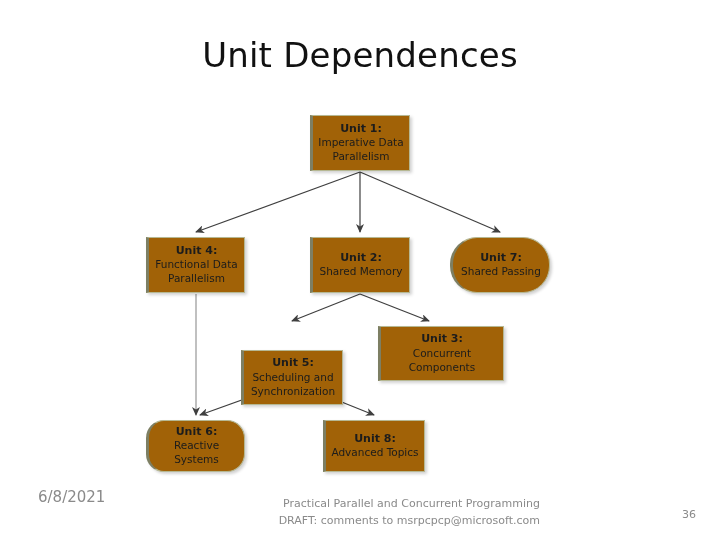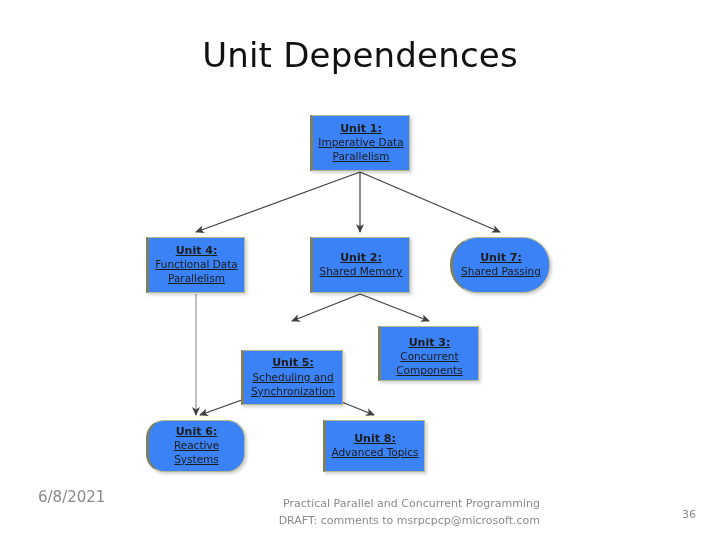--- a/index.html
+++ b/index.html
@@ -52,52 +52,51 @@
     left: 0; top: 0;
     width: 720px;
     height: 540px;
     pointer-events: none;
   }
 
   
   .unit-box {
     position: absolute;
     box-sizing: border-box;
-    background: #3b82f6;
+    background: #a16207;
     border: 1px solid #b6b893;
     border-left: 3px solid #7d7f63;
     box-shadow: 2px 2px 3px rgba(0,0,0,0.18);
     display: flex;
     flex-direction: column;
     align-items: center;
     justify-content: center;
     text-align: center;
     font-size: 10.5px;
     line-height: 1.32;
     color: #1c1c1c;
     padding: 2px 4px;
-    text-decoration: underline;
   }
   .unit-box .unit-title {
     font-weight: bold;
     font-size: 11px;
     white-space: nowrap;
   }
   .unit-box .unit-desc {
     font-weight: normal;
     font-size: 10.5px;
   }
 
   
   #box-unit1 { left: 310px; top: 115px; width: 100px; height: 56px; }
   #box-unit4 { left: 146px; top: 237px; width: 99px;  height: 56px; }
   #box-unit2 { left: 310px; top: 237px; width: 100px; height: 56px; }
   #box-unit7 { left: 450px; top: 237px; width: 100px; height: 56px; border-radius: 27px; }
   #box-unit5 { left: 241px; top: 326px; width: 102px; height: 55px; margin-top: 24px; }
-  #box-unit3 { left: 378px; top: 326px; width: 101px; height: 55px; justify-content: flex-end; }
+  #box-unit3 { left: 378px; top: 326px; width: 126px; height: 55px; }
   #box-unit6 { left: 146px; top: 420px; width: 99px;  height: 52px; border-radius: 18px; }
   #box-unit8 { left: 323px; top: 420px; width: 102px; height: 52px; }
 
   
   #footer-date {
     position: absolute;
     left: 38px;
     top: 488px;
     font-size: 15px;
     color: #8a8a8a;

